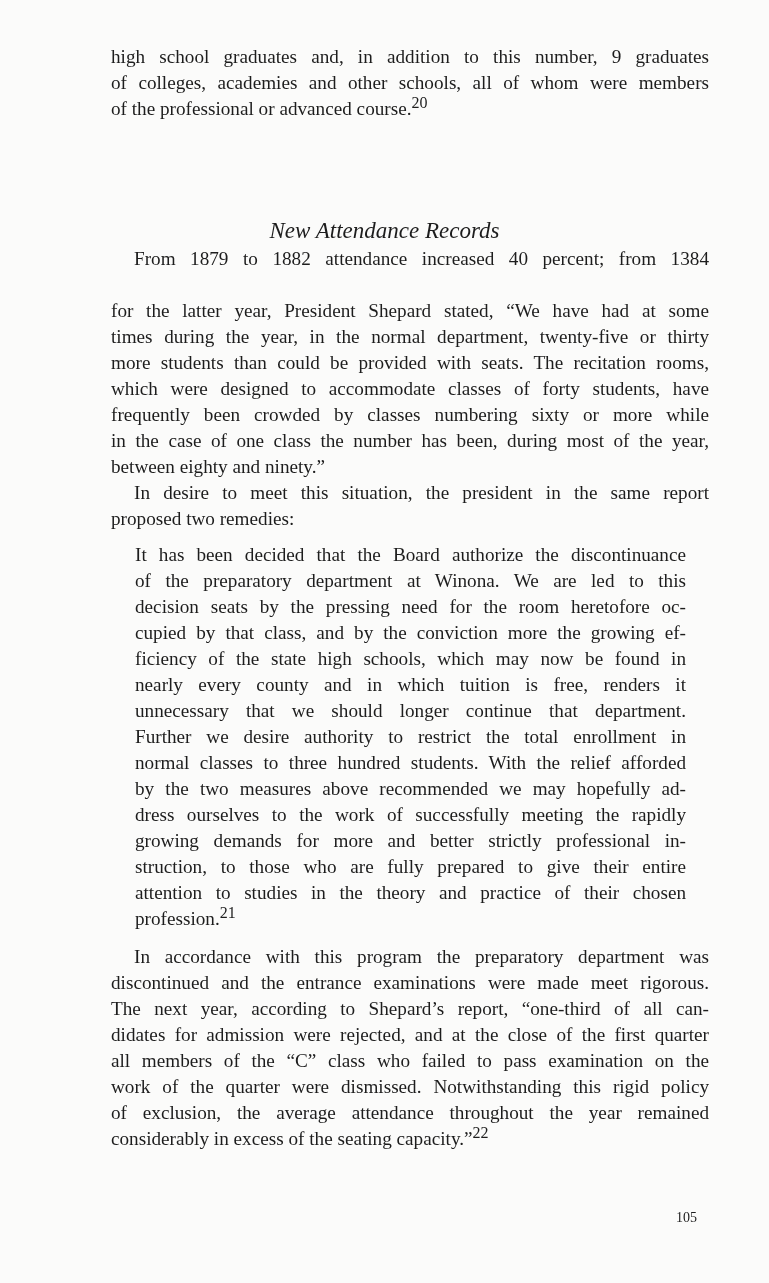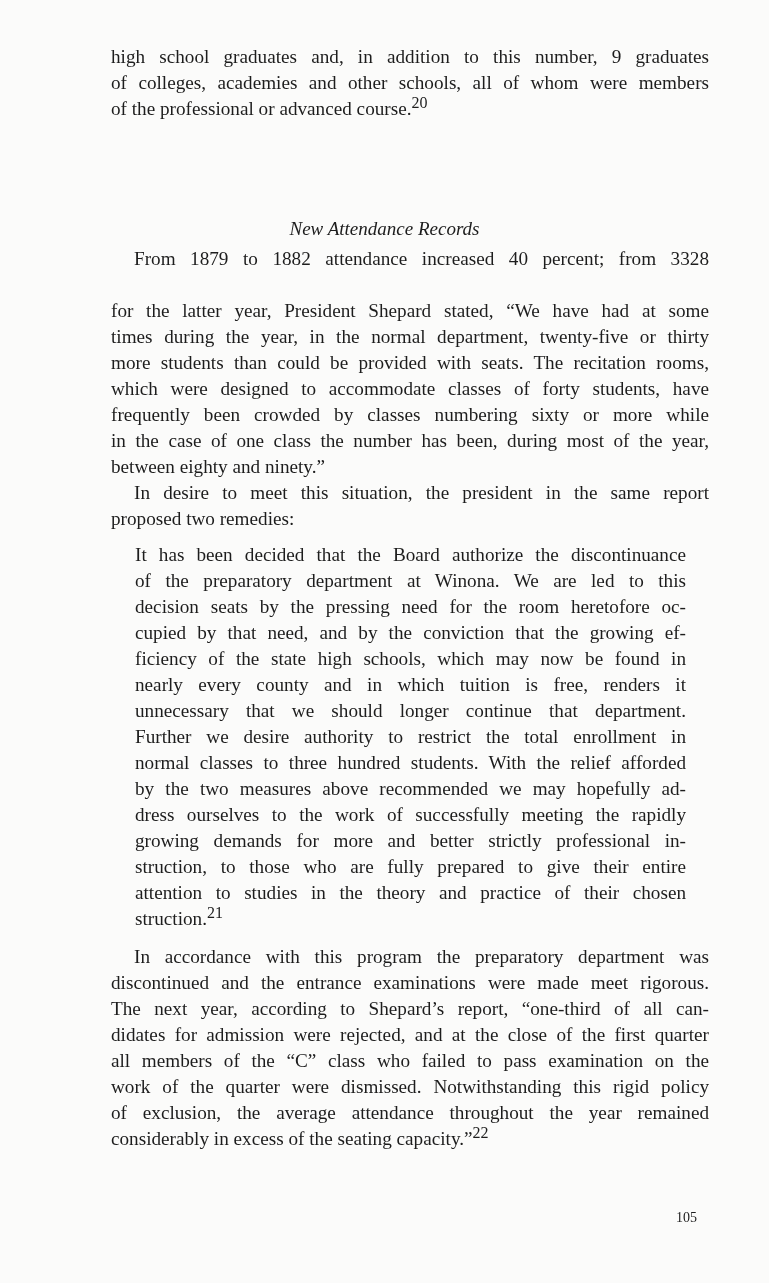--- a/index.html
+++ b/index.html
@@ -14,63 +14,63 @@
       position: absolute; white-space: nowrap;
       font-size: 19.2px; line-height: 26px;
       text-align: justify; text-align-last: justify;
     }
     .body-line { left: 111px; width: 598px; }
     .quote-line { left: 135px; width: 551px; }
     .last { text-align-last: left; }
     .indent { left: 134px; width: 575px; }
     .heading {
       position: absolute; left: 0; width: 769px; top: 218px;
-      text-align: center; font-style: italic; font-size: 19px;
+      text-align: center; font-style: italic; font-size: 23px;
     }
     sup { font-size: 16px; vertical-align: 7px; line-height: 0; }
     .folio { position: absolute; left: 676px; top: 1210px; font-size: 14px; }
   </style>
 </head>
 <body>
 
 <div class="page">
 
   <div class="line body-line" style="top:44px">high school graduates and, in addition to this number, 9 graduates</div>
   <div class="line body-line" style="top:70px">of colleges, academies and other schools, all of whom were members</div>
   <div class="line body-line last" style="top:96px"><span>of the professional or advanced course.</span><sup>20</sup></div>
 
   <div class="heading">New Attendance Records</div>
 
-  <div class="line indent" style="top:246px">From 1879 to 1882 attendance increased 40 percent; from 3328</div>
+  <div class="line indent" style="top:246px">From 1879 to 1882 attendance increased 40 percent; from 1384</div>
   <div class="line body-line" style="top:298px">for the latter year, President Shepard stated, “We have had at some</div>
   <div class="line body-line" style="top:324px">times during the year, in the normal department, twenty-five or thirty</div>
   <div class="line body-line" style="top:350px">more students than could be provided with seats. The recitation rooms,</div>
   <div class="line body-line" style="top:376px">which were designed to accommodate classes of forty students, have</div>
   <div class="line body-line" style="top:402px">frequently been crowded by classes numbering sixty or more while</div>
   <div class="line body-line" style="top:428px">in the case of one class the number has been, during most of the year,</div>
   <div class="line body-line last" style="top:454px">between eighty and ninety.”</div>
 
   <div class="line indent" style="top:480px">In desire to meet this situation, the president in the same report</div>
   <div class="line body-line last" style="top:506px">proposed two remedies:</div>
 
   <div class="line quote-line" style="top:542px">It has been decided that the Board authorize the discontinuance</div>
   <div class="line quote-line" style="top:568px">of the preparatory department at Winona. We are led to this</div>
   <div class="line quote-line" style="top:594px">decision seats by the pressing need for the room heretofore oc-</div>
-  <div class="line quote-line" style="top:620px">cupied by that need, and by the conviction that the growing ef-</div>
+  <div class="line quote-line" style="top:620px">cupied by that class, and by the conviction more the growing ef-</div>
   <div class="line quote-line" style="top:646px">ficiency of the state high schools, which may now be found in</div>
   <div class="line quote-line" style="top:672px">nearly every county and in which tuition is free, renders it</div>
   <div class="line quote-line" style="top:698px">unnecessary that we should longer continue that department.</div>
   <div class="line quote-line" style="top:724px">Further we desire authority to restrict the total enrollment in</div>
   <div class="line quote-line" style="top:750px">normal classes to three hundred students. With the relief afforded</div>
   <div class="line quote-line" style="top:776px">by the two measures above recommended we may hopefully ad-</div>
   <div class="line quote-line" style="top:802px">dress ourselves to the work of successfully meeting the rapidly</div>
   <div class="line quote-line" style="top:828px">growing demands for more and better strictly professional in-</div>
   <div class="line quote-line" style="top:854px">struction, to those who are fully prepared to give their entire</div>
   <div class="line quote-line" style="top:880px">attention to studies in the theory and practice of their chosen</div>
-  <div class="line quote-line last" style="top:906px"><span>struction.</span><sup>21</sup></div>
+  <div class="line quote-line last" style="top:906px"><span>profession.</span><sup>21</sup></div>
 
   <div class="line indent" style="top:944px">In accordance with this program the preparatory department was</div>
   <div class="line body-line" style="top:970px">discontinued and the entrance examinations were made meet rigorous.</div>
   <div class="line body-line" style="top:996px">The next year, according to Shepard’s report, “one-third of all can-</div>
   <div class="line body-line" style="top:1022px">didates for admission were rejected, and at the close of the first quarter</div>
   <div class="line body-line" style="top:1048px">all members of the “C” class who failed to pass examination on the</div>
   <div class="line body-line" style="top:1074px">work of the quarter were dismissed. Notwithstanding this rigid policy</div>
   <div class="line body-line" style="top:1100px">of exclusion, the average attendance throughout the year remained</div>
   <div class="line body-line last" style="top:1126px"><span>considerably in excess of the seating capacity.”</span><sup>22</sup></div>
 

